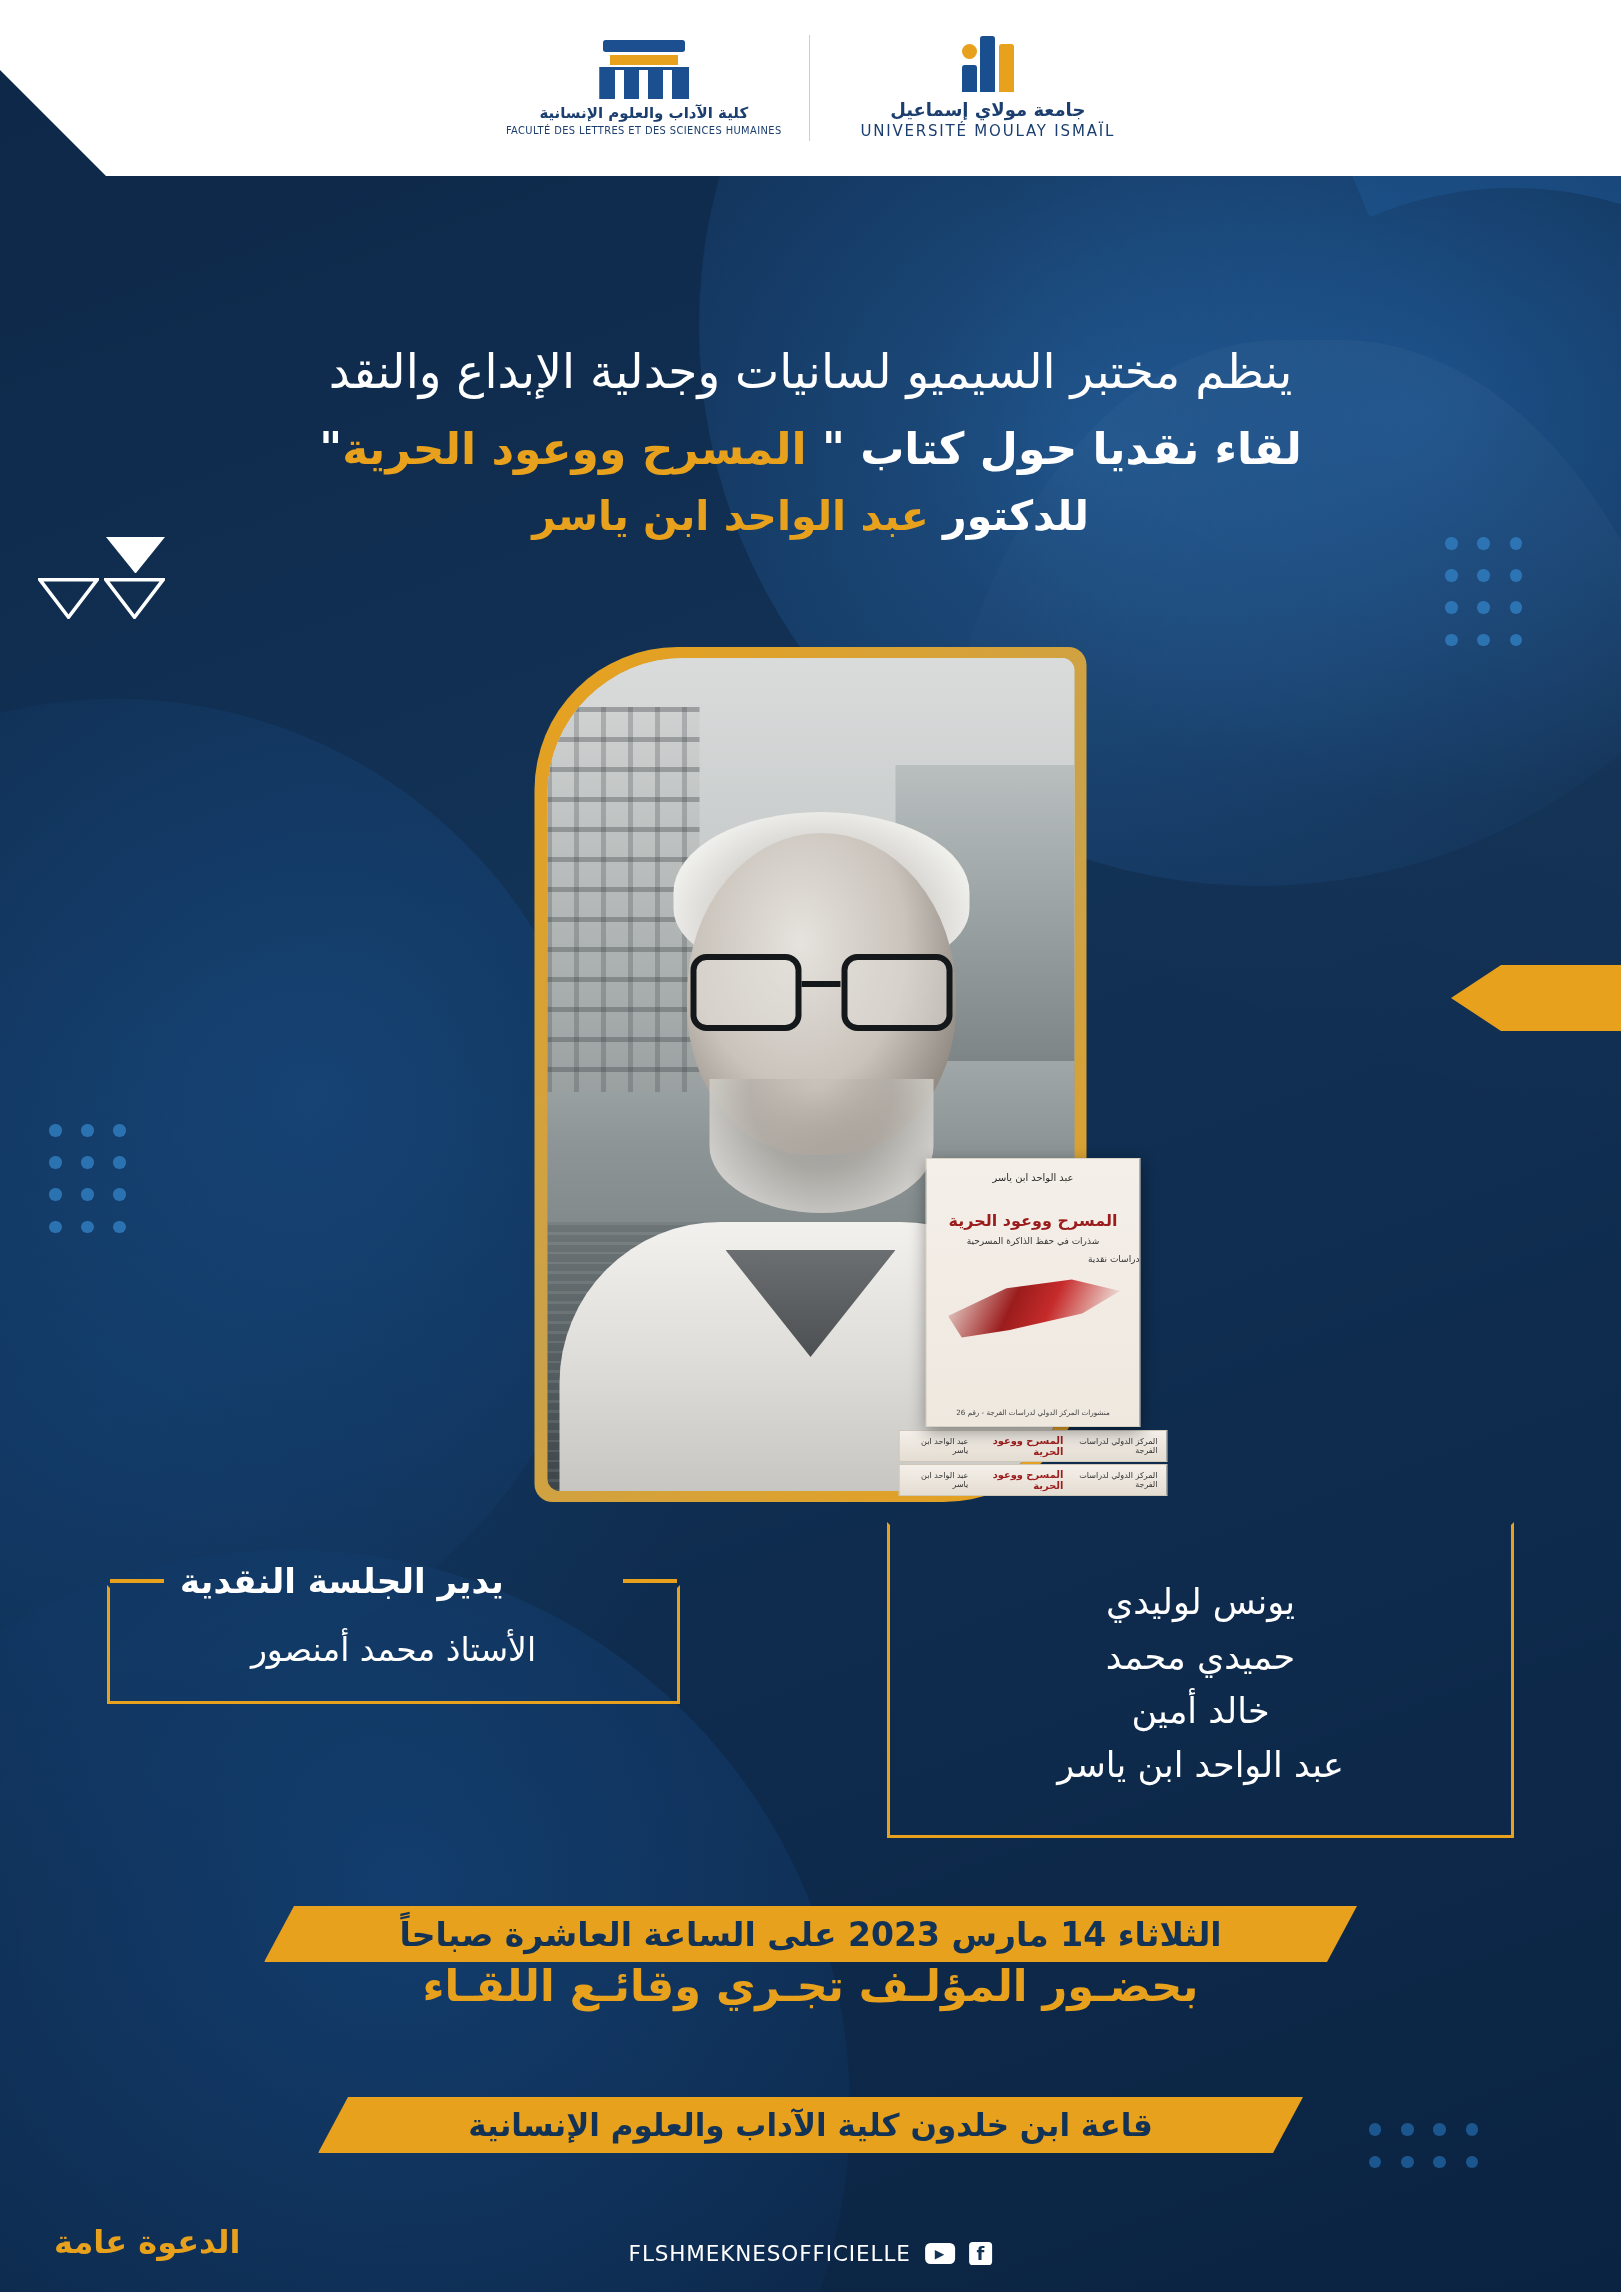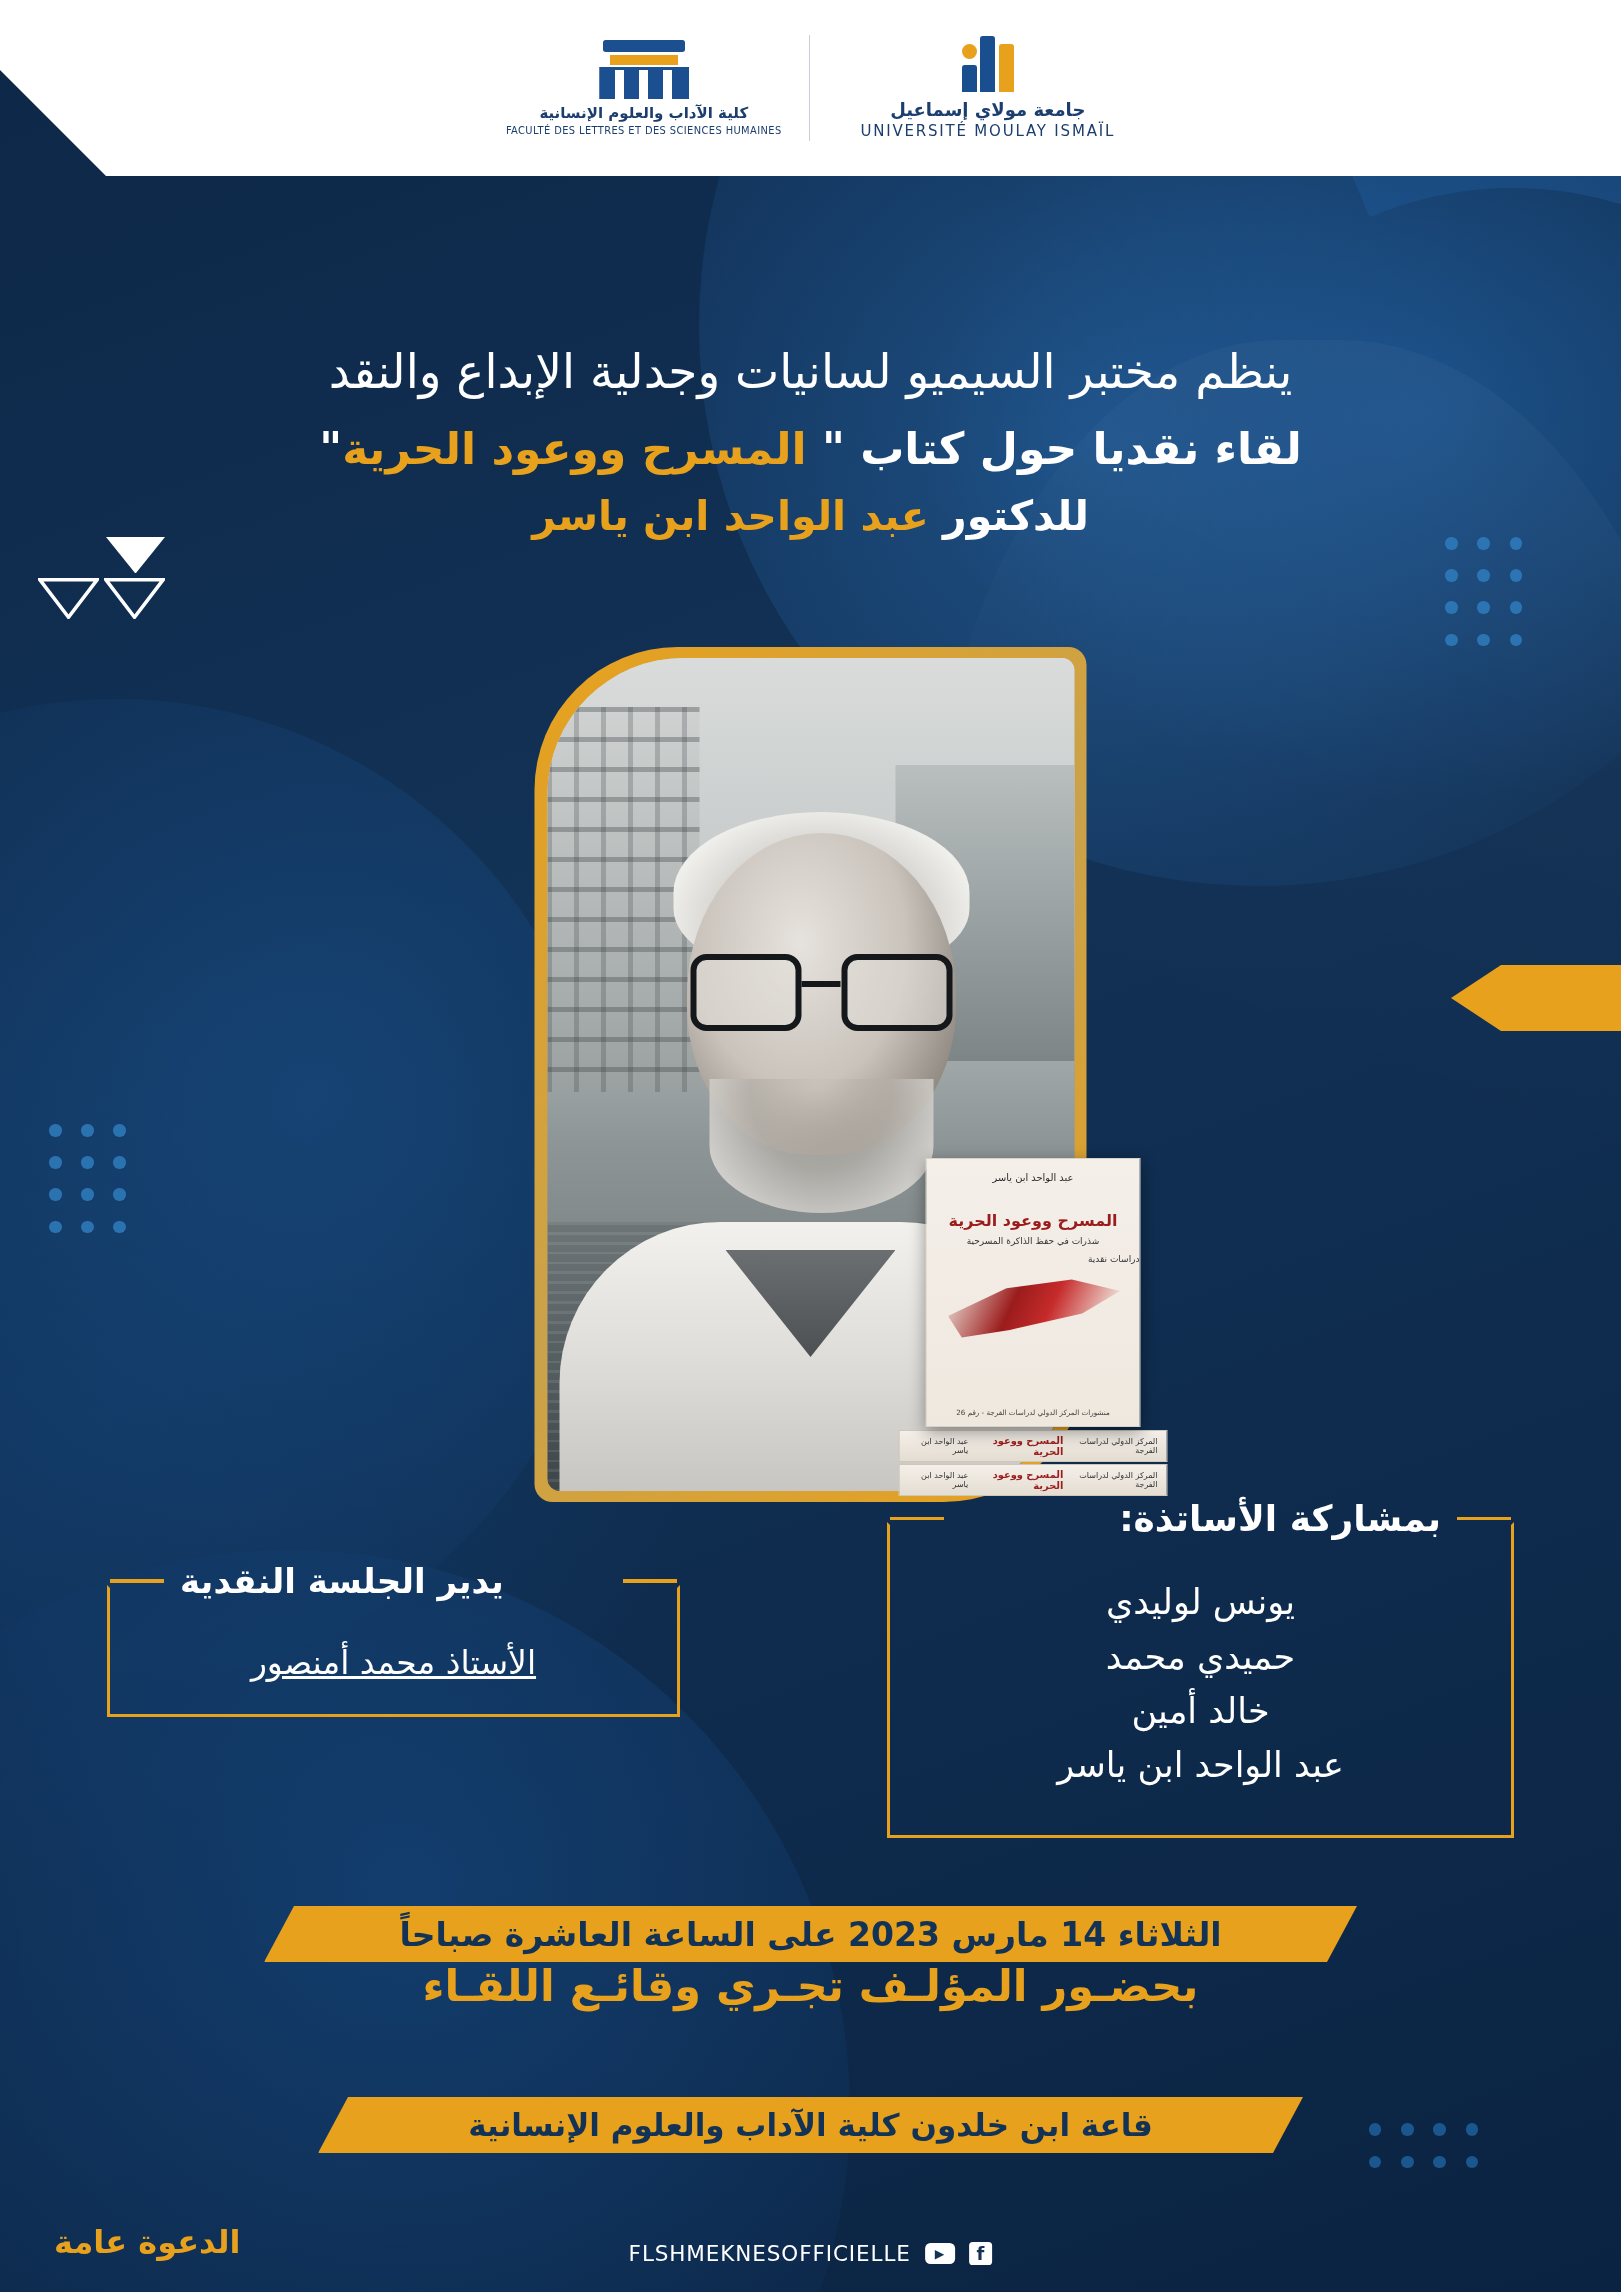--- a/index.html
+++ b/index.html
@@ -195,21 +195,21 @@
   .pt-text { padding: 0 16px; color: #fff; font-size: 36px; font-weight: bold; white-space: nowrap; }
   .pt-space { flex: 1; }
   .part-name { color: #ffffff; font-size: 35px; margin: 14.3px 0; }
 
   
   .mod-box {
     position: absolute; left: 107px; top: 1585px; width: 573px; padding: 41px 27px 32px;
     border: 3.6px solid #e8a11c; border-top-color: transparent; text-align: center;
   }
   .mod-title-wrap { position: absolute; top: -27px; left: 0; width: 100%; display:flex; align-items:center; }
-  .mod-name { color: #ffffff; font-size: 33px; margin-top: 14px; text-decoration: underline; }
+  .mod-name { color: #ffffff; font-size: 33px; margin-top: 1px; }
 
   
   .bottom-head {
     position: absolute; top: 1961px; width: 100%; text-align: center;
     color: #e8a11c; font-size: 43px; font-weight: bold; letter-spacing: 1.8px;
   }
   .ribbon {
     position: absolute; left: 50%; transform: translateX(-50%);
     background: #e8a11c; color: #123256; font-weight: bold;
     display: flex; align-items: center; justify-content: center;
@@ -372,26 +372,20 @@
         <div class="book-spine">
           <span>المركز الدولي لدراسات الفرجة</span>
           <span class="mid">المسرح ووعود الحرية</span>
           <span>عبد الواحد ابن ياسر</span>
         </div>
       </div>
     </div>
   </div>
 
   <div class="part-box">
-    <div class="part-title-wrap">
-      <div class="pt-rule"></div>
-      <div class="pt-text">بمشاركة الأساتذة:</div>
-      <div class="pt-space"></div>
-      <div class="pt-rule"></div>
-    </div>
     <div class="part-name">يونس لوليدي</div>
     <div class="part-name">حميدي محمد</div>
     <div class="part-name">خالد أمين</div>
     <div class="part-name">عبد الواحد ابن ياسر</div>
   </div>
 
   <div class="mod-box">
     <div class="mod-title-wrap">
       <div class="pt-rule"></div>
       <div class="pt-space"></div>

